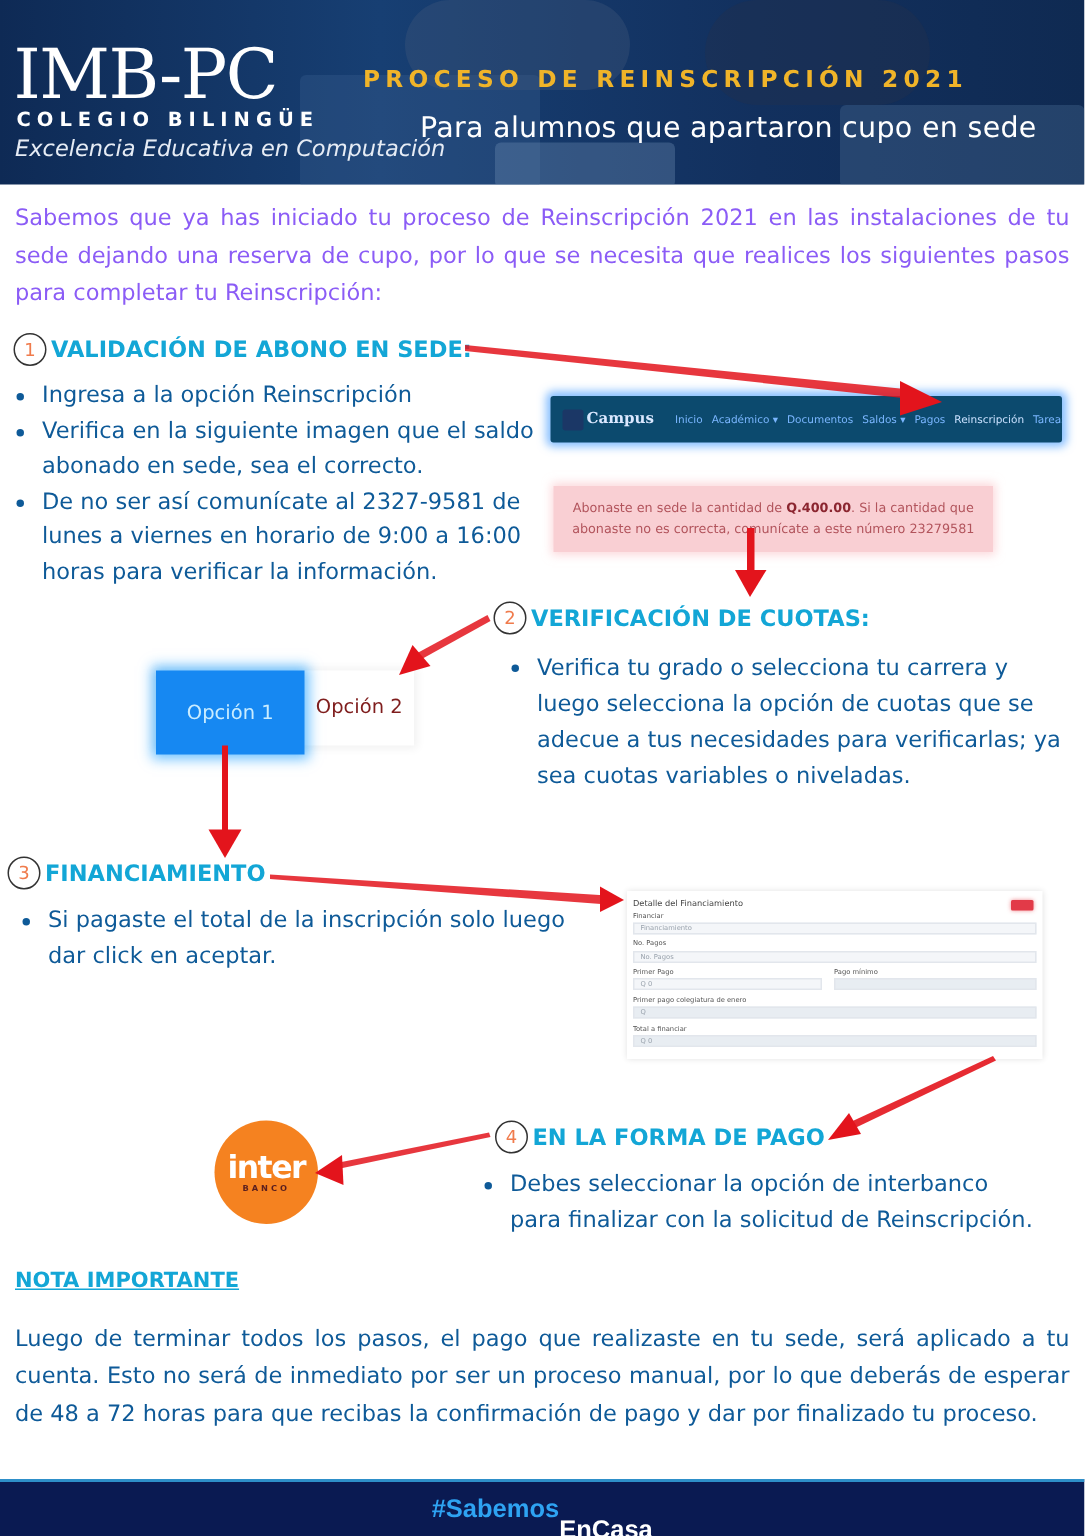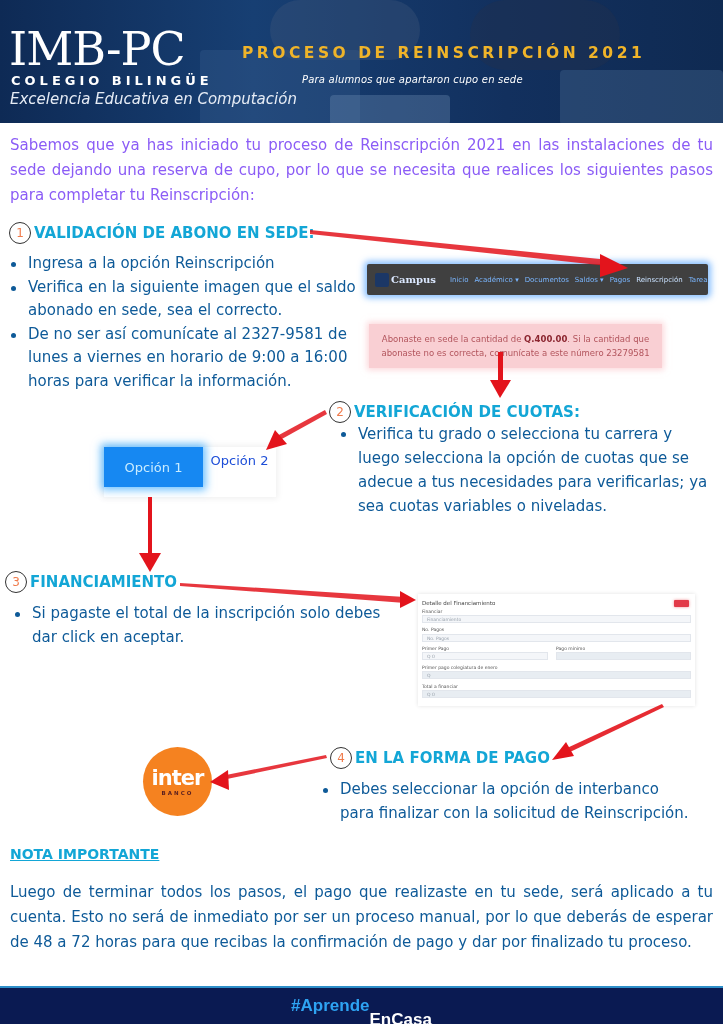--- a/index.html
+++ b/index.html
@@ -26,22 +26,22 @@
   .logo-tag {
     position: absolute; left: 10px; top: 90px;
     font-family: "DejaVu Sans", sans-serif; font-style: italic; font-size: 15px; color: #e6ecf5;
   }
   .header-title {
     position: absolute; left: 242px; top: 44px;
     font-family: "DejaVu Sans", sans-serif; font-weight: bold; font-size: 15.5px;
     color: #f0b429; letter-spacing: 3.5px;
   }
   .header-subtitle {
-    position: absolute; left: 302px; top: 74px;
-    font-family: "DejaVu Sans", sans-serif; font-size: 10px; color: #ffffff; letter-spacing: .2px; font-style: italic;
+    position: absolute; left: 280px; top: 74px;
+    font-family: "DejaVu Sans", sans-serif; font-size: 19px; color: #ffffff; letter-spacing: .2px;
   }
 
   
   .intro {
     position: absolute; left: 10px; top: 133px; width: 703px;
     font-size: 15px; line-height: 25px; text-align: justify; color: #8b5cf6;
   }
   .step-head {
     position: absolute; display: flex; align-items: center;
     font-family: "DejaVu Sans", sans-serif; font-weight: bold; font-size: 15px; color: #13a6d6;
@@ -54,21 +54,21 @@
   ul.bullets { position: absolute; list-style: none; color: #0e5a98; font-size: 15px; line-height: 23.5px; }
   ul.bullets li { position: relative; padding-left: 20px; }
   ul.bullets li::before {
     content: ""; position: absolute; left: 3px; top: 10px; width: 5px; height: 5px;
     background: #0e5a98; border-radius: 50%;
   }
 
   
   .campus-nav {
     position: absolute; left: 367px; top: 264px; width: 341px; height: 31px;
-    background: #404040; border-radius: 2px;
+    background: #0c4a6e; border-radius: 2px;
     box-shadow: 0 0 6px 3px rgba(40,140,255,.55);
     display: flex; align-items: center; padding-left: 8px; gap: 6px;
     font-size: 7px; color: #7ab6ff; white-space: nowrap; overflow: hidden;
   }
   .campus-logo {
     display: flex; align-items: center; gap: 2px; margin-right: 8px;
     font-family: "DejaVu Serif", serif; font-weight: bold; font-size: 10px; color: #dbe8ff;
   }
   .campus-logo .house { width: 14px; height: 14px; background: #1b3766; border-radius: 2px; }
   .campus-nav .nav-item.active { color: #c9e1ff; }
@@ -80,27 +80,27 @@
     font-size: 8.5px; line-height: 14px; color: #b2545c; text-align: center; padding-top: 8px;
   }
   .alert b { color: #8c2630; }
 
   
   .tabs-img {
     position: absolute; left: 104px; top: 447px; width: 172px; height: 50px;
     background: #fff; box-shadow: 0 0 6px 2px rgba(0,0,0,.06);
   }
   .tab1 {
-    position: absolute; left: 104px; top: 447px; width: 99px; height: 40px;
+    position: absolute; left: 104px; top: 447px; width: 99px; height: 56px;
     background: #1688f2; box-shadow: 0 0 8px 3px rgba(30,160,255,.65);
     color: #c9ecff; font-size: 13px; display: flex; align-items: center; justify-content: center;
   }
   .tab2 {
-    position: absolute; left: 203px; top: 436px; width: 73px; height: 48px;
-    color: #1d4ed8; font-size: 13px; display: flex; align-items: center; justify-content: center;
+    position: absolute; left: 203px; top: 447px; width: 73px; height: 48px;
+    color: #7f1d1d; font-size: 13px; display: flex; align-items: center; justify-content: center;
   }
 
   
   .fin-form {
     position: absolute; left: 418px; top: 594px; width: 277px; height: 112px;
     background: #fff; box-shadow: 0 0 4px rgba(0,0,0,.12); font-size: 4.5px; color: #555;
   }
   .fin-form .ttl { position: absolute; left: 4px; top: 6px; font-size: 5.5px; color: #444; }
   .fin-form .btn-red {
     position: absolute; right: 6px; top: 6px; width: 15px; height: 7px; background: #e23a48;
@@ -186,34 +186,34 @@
 </div>
 
 <div class="alert">
   <span>Abonaste en sede la cantidad de </span><b>Q.400.00</b><span>. Si la cantidad que abonaste no es correcta, comunícate a este número 23279581</span>
 </div>
 
 <div class="step-head" style="left:329px;top:401px;">
   <span class="step-num">2</span>
   <span>VERIFICACIÓN DE CUOTAS:</span>
 </div>
-<ul class="bullets" style="left:338px;top:422px;width:375px;line-height:24px;">
+<ul class="bullets" style="left:338px;top:433px;width:375px;line-height:24px;">
   <li>Verifica tu grado o selecciona tu carrera y luego selecciona la opción de cuotas que se adecue a tus necesidades para verificarlas; ya sea cuotas variables o niveladas.</li>
 </ul>
 
 <div class="tabs-img"></div>
 <div class="tab1">Opción 1</div>
 <div class="tab2">Opción 2</div>
 
 <div class="step-head" style="left:5px;top:571px;">
   <span class="step-num">3</span>
   <span>FINANCIAMIENTO</span>
 </div>
 <ul class="bullets" style="left:12px;top:602px;width:370px;">
-  <li>Si pagaste el total de la inscripción solo debes dar click en aceptar.</li>
+  <li>Si pagaste el total de la inscripción solo luego dar click en aceptar.</li>
 </ul>
 
 <div class="fin-form">
   <div class="ttl">Detalle del Financiamiento</div>
   <div class="btn-red"></div>
   <div class="lbl" style="left:4px;top:15px;">Financiar</div>
   <div class="fld" style="left:4px;top:21px;width:269px;">Financiamiento</div>
   <div class="lbl" style="left:4px;top:33px;">No. Pagos</div>
   <div class="fld" style="left:4px;top:40px;width:269px;">No. Pagos</div>
   <div class="lbl" style="left:4px;top:52px;">Primer Pago</div>
@@ -236,21 +236,21 @@
 
 <div class="inter-logo">
   <span class="big">inter</span>
   <span class="small">BANCO</span>
 </div>
 
 <div class="nota-title">NOTA IMPORTANTE</div>
 <p class="nota-body">Luego de terminar todos los pasos, el pago que realizaste en tu sede, será aplicado a tu cuenta. Esto no será de inmediato por ser un proceso manual, por lo que deberás de esperar de 48 a 72 horas para que recibas la confirmación de pago y dar por finalizado tu proceso.</p>
 
 <div class="footer">
-  <span class="h1">#Aprende</span>
+  <span class="h1">#Sabemos</span>
     <span class="h2">EnCasa</span>
 </div>
 
 <svg class="arrows" viewBox="0 0 723 1024">
   <defs>
     <linearGradient id="gr" x1="0" y1="0" x2="1" y2="0">
       <stop offset="0" stop-color="#e3141c" stop-opacity="0"></stop>
       <stop offset="0.5" stop-color="#e3141c" stop-opacity="0.8"></stop>
       <stop offset="1" stop-color="#e3141c"></stop>
     </linearGradient>

